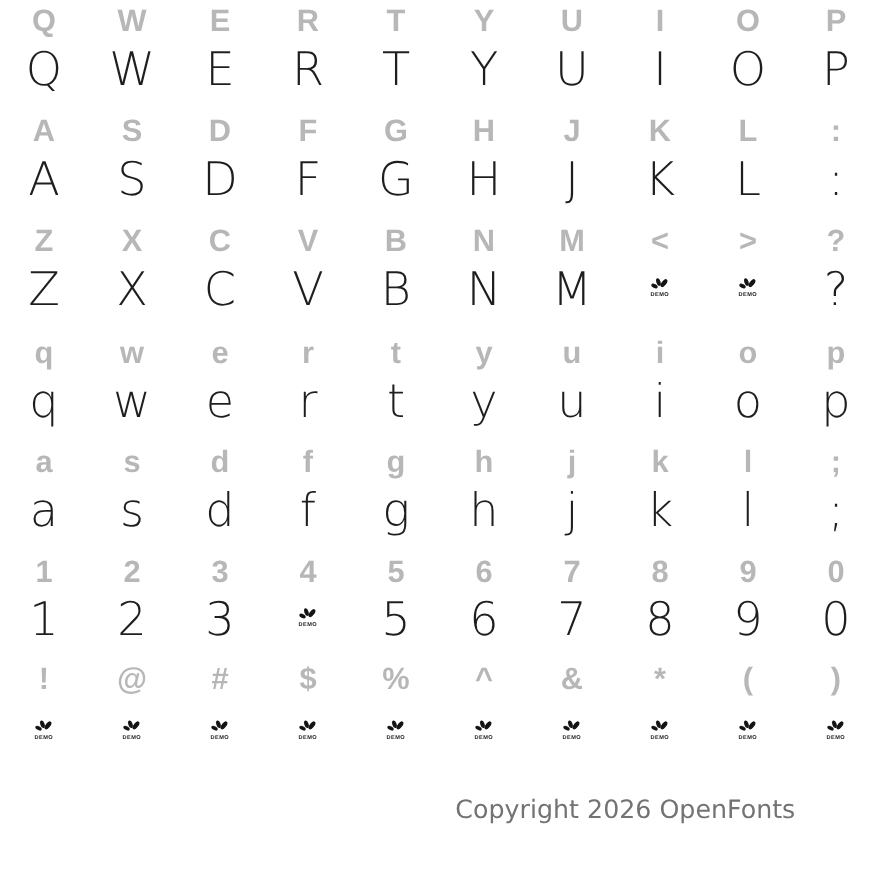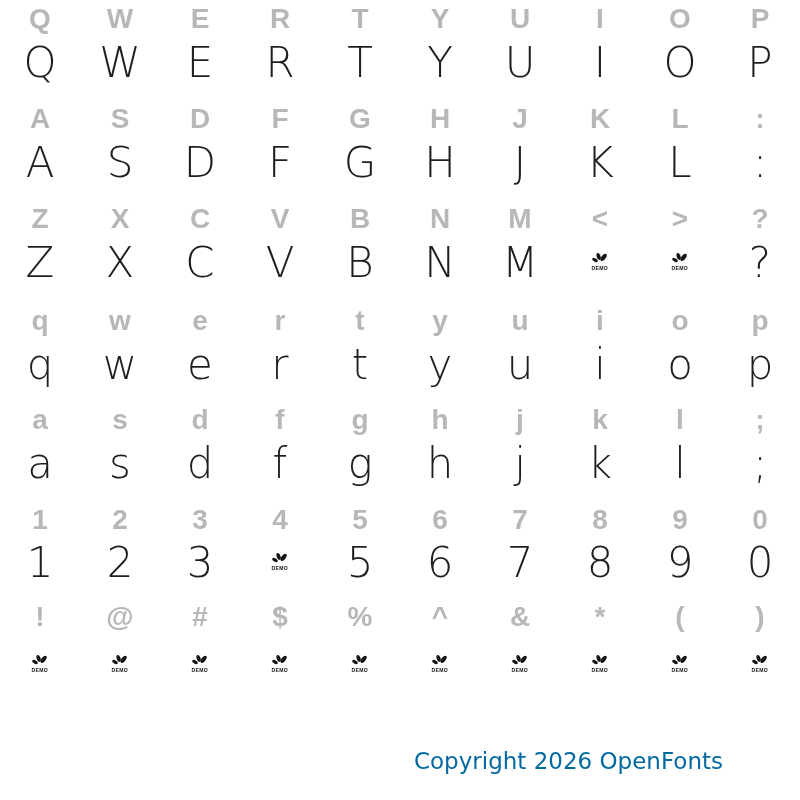--- a/index.html
+++ b/index.html
@@ -53,26 +53,26 @@
     font-weight: 700;
     font-size: 6px;
     letter-spacing: 0.4px;
     color: #141414;
     transform: scale(0.85);
     transform-origin: center top;
     margin-top: 1px;
   }
   .footer-copyright {
     position: absolute;
-    top: 748px;
+    top: 724px;
     right: 77px;
     font-family: "DejaVu Sans", "Liberation Sans", sans-serif;
     font-weight: 400;
     font-size: 23px;
-    color: #0369a1;
+    color: #737373;
     white-space: nowrap;
   }
 </style>
 </head>
 <body>
 
 <div class="sheet">
   <div>
       <div class="glyph-row ref" style="top: -6px;">
         <div class="glyph-cell">Q</div>

